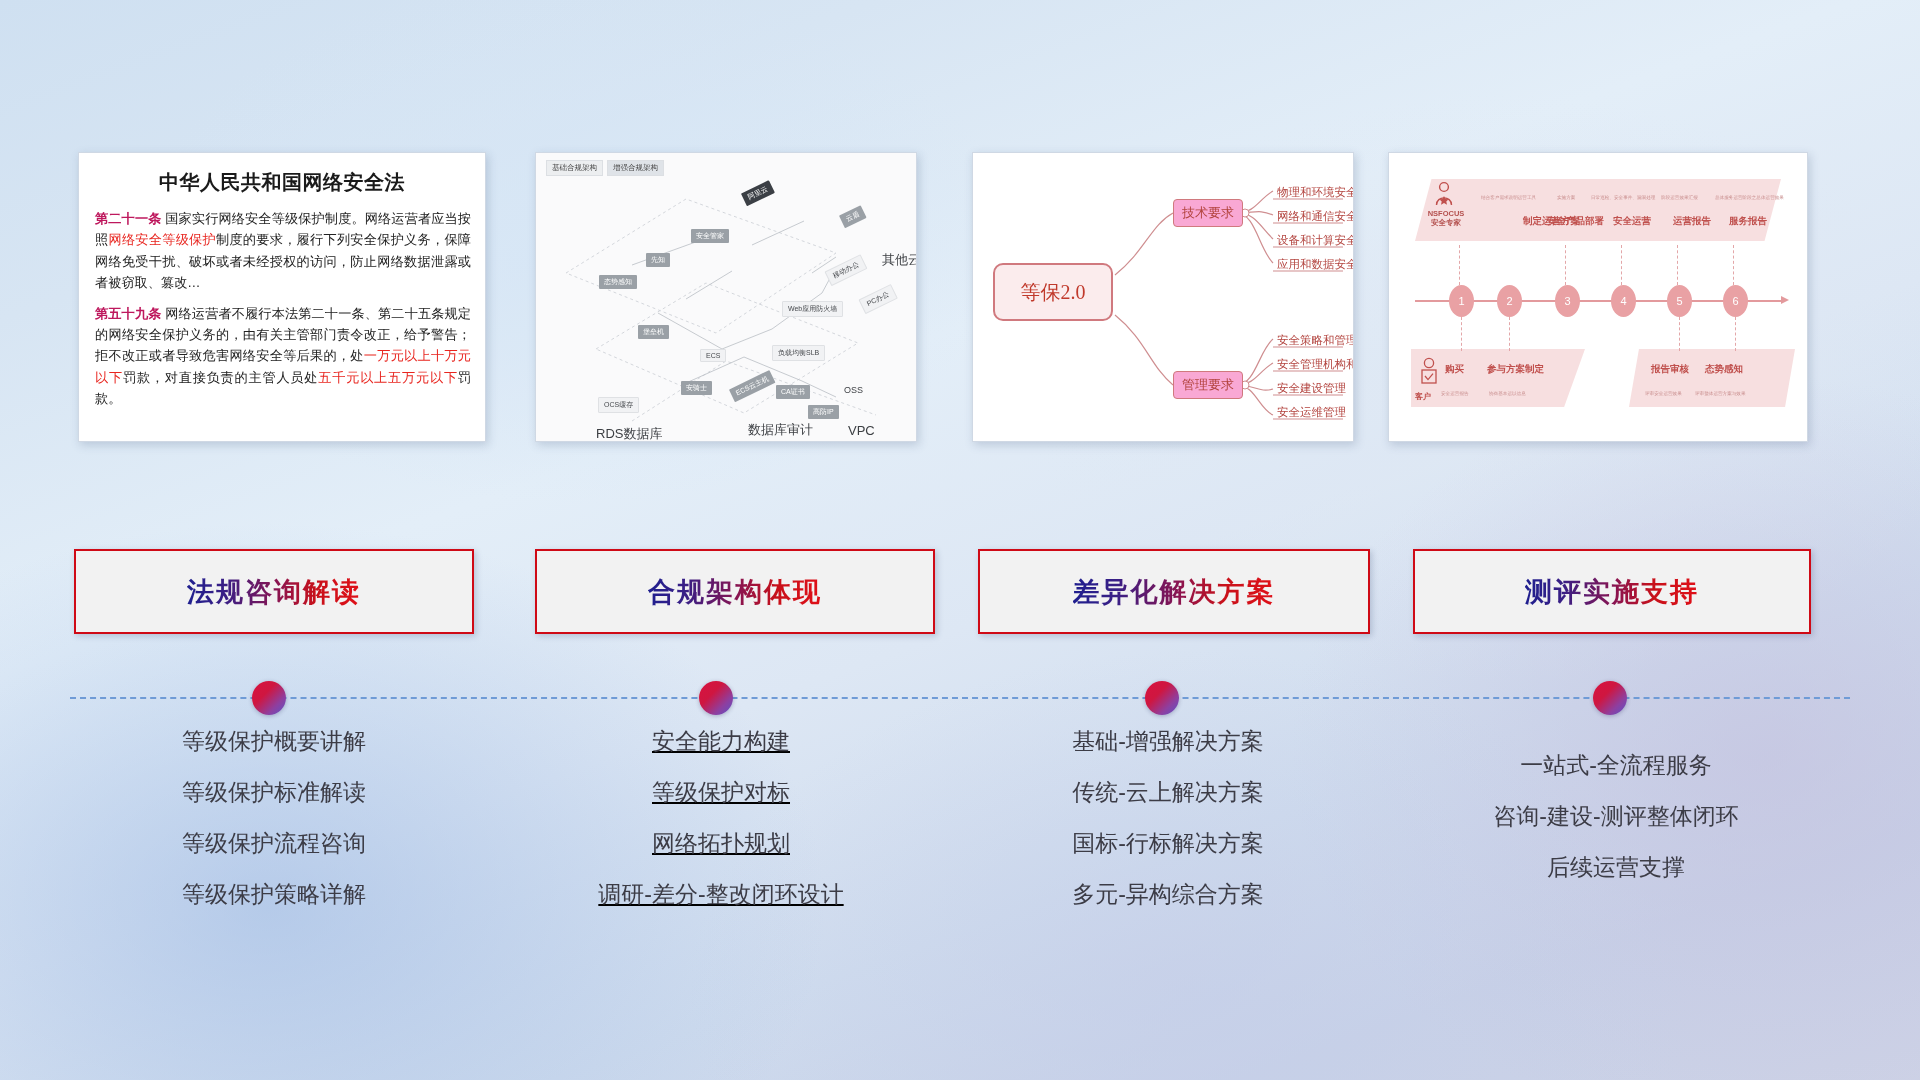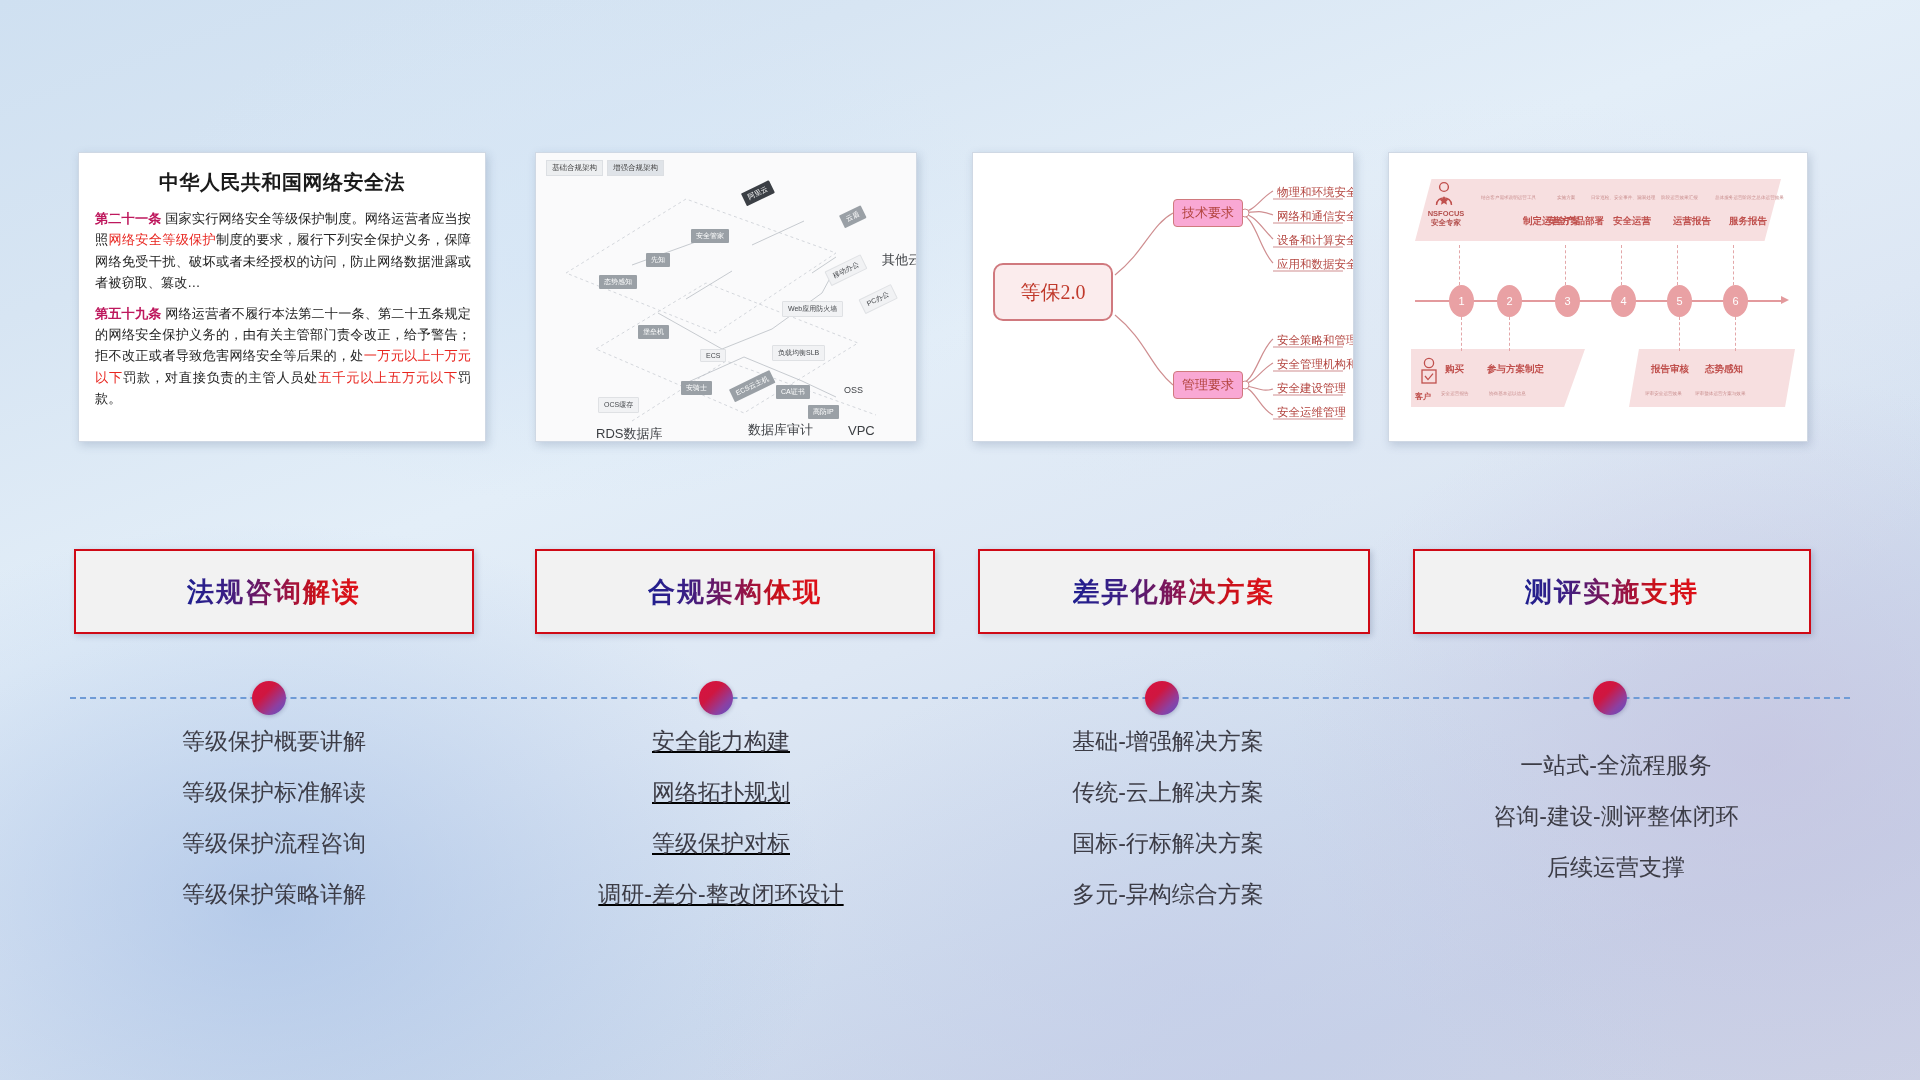--- a/index.html
+++ b/index.html
@@ -360,22 +360,22 @@
 
   <div class="list-col lc-1">
     <div class="li">等级保护概要讲解</div>
     <div class="li">等级保护标准解读</div>
     <div class="li">等级保护流程咨询</div>
     <div class="li">等级保护策略详解</div>
   </div>
 
   <div class="list-col lc-2">
     <div class="li">安全能力构建</div>
+    <div class="li">等级保护对标</div>
     <div class="li">网络拓扑规划</div>
-    <div class="li">等级保护对标</div>
     <div class="li">调研-差分-整改闭环设计</div>
   </div>
 
   <div class="list-col lc-3">
     <div class="li">基础-增强解决方案</div>
     <div class="li">传统-云上解决方案</div>
     <div class="li">国标-行标解决方案</div>
     <div class="li">多元-异构综合方案</div>
   </div>
 

